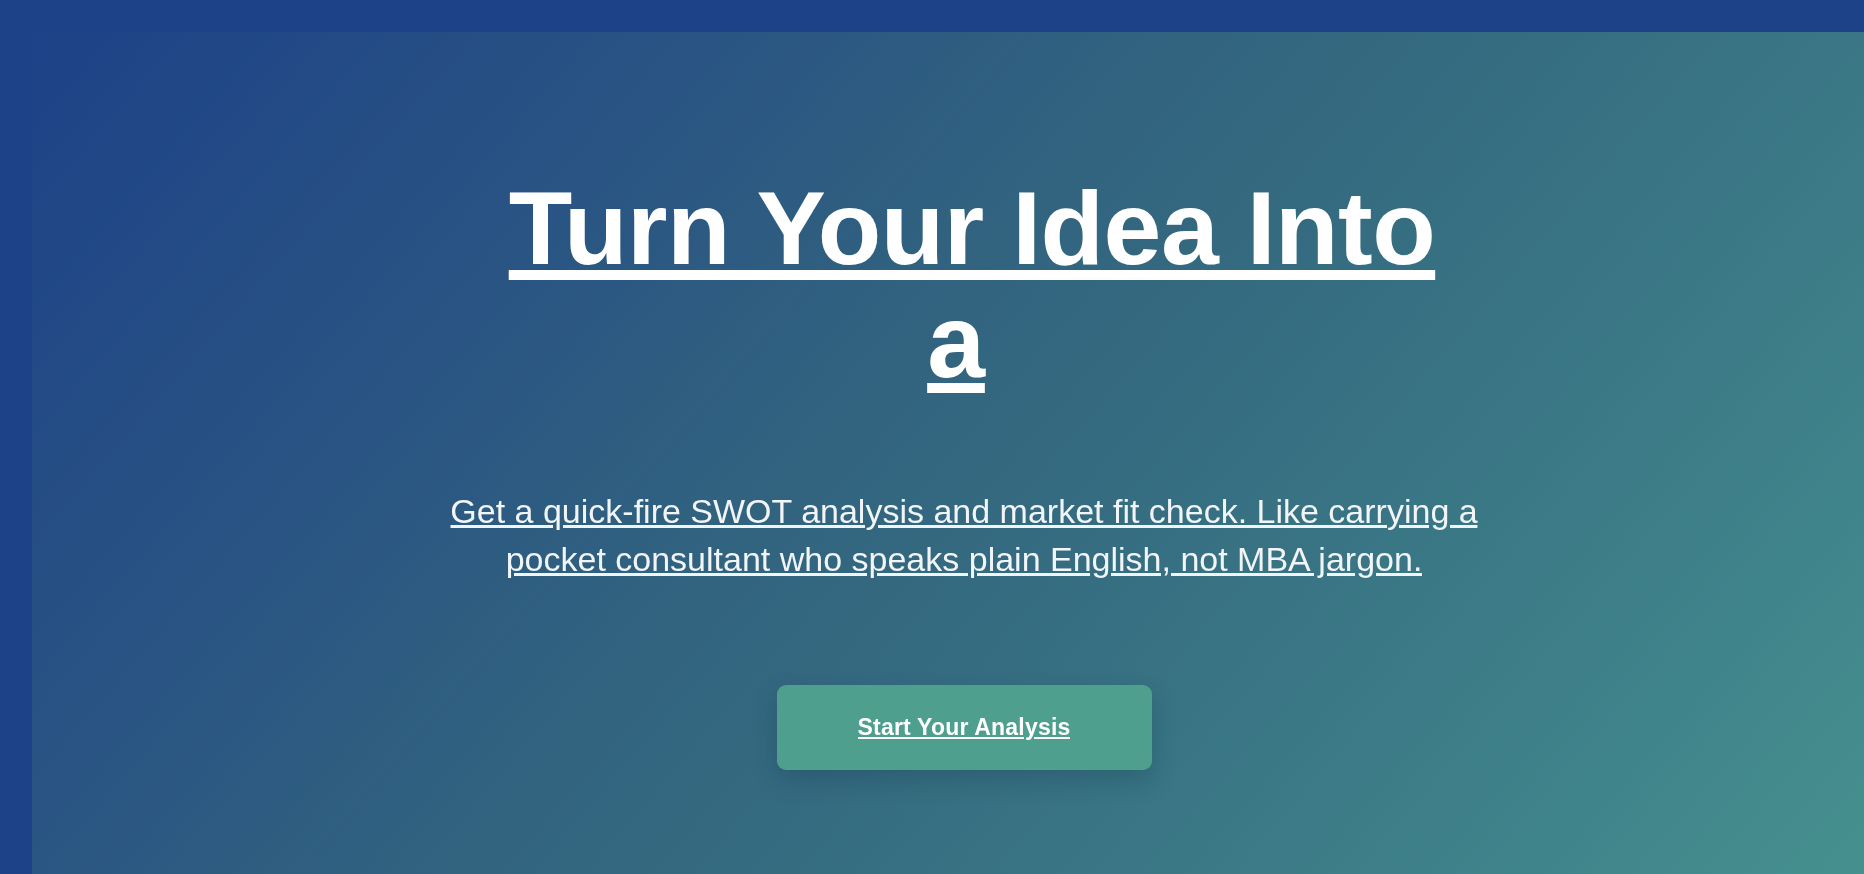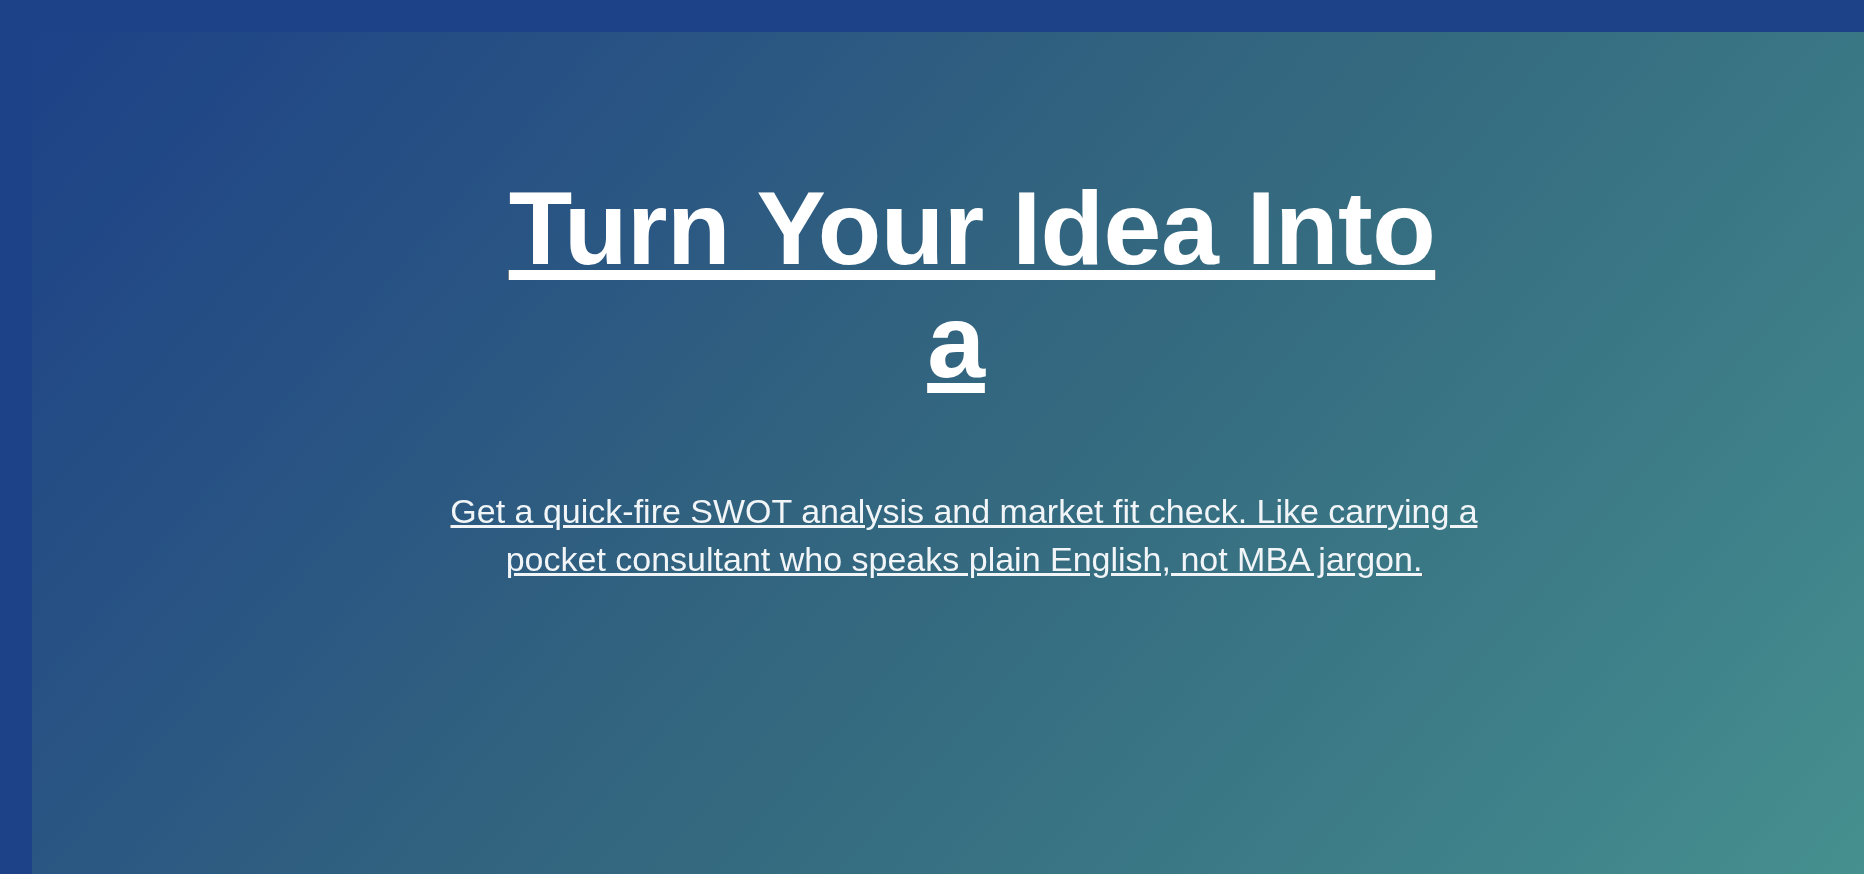--- a/index.html
+++ b/index.html
@@ -94,15 +94,18 @@
 <div class="hero">
   <div class="hero-inner">
 
     <h1 class="hero-title">
       <span>Turn Your Idea Into a</span>
       <br>
     </h1>
 
     <p class="hero-subtitle">Get a quick-fire SWOT analysis and market fit check. Like carrying a pocket consultant who speaks plain English, not MBA jargon.</p>
 
+    <div class="cta-wrap">
+      <button class="cta-button">Start Your Analysis</button>
+    </div>
 
   </div>
 </div>
 
 </body></html>

